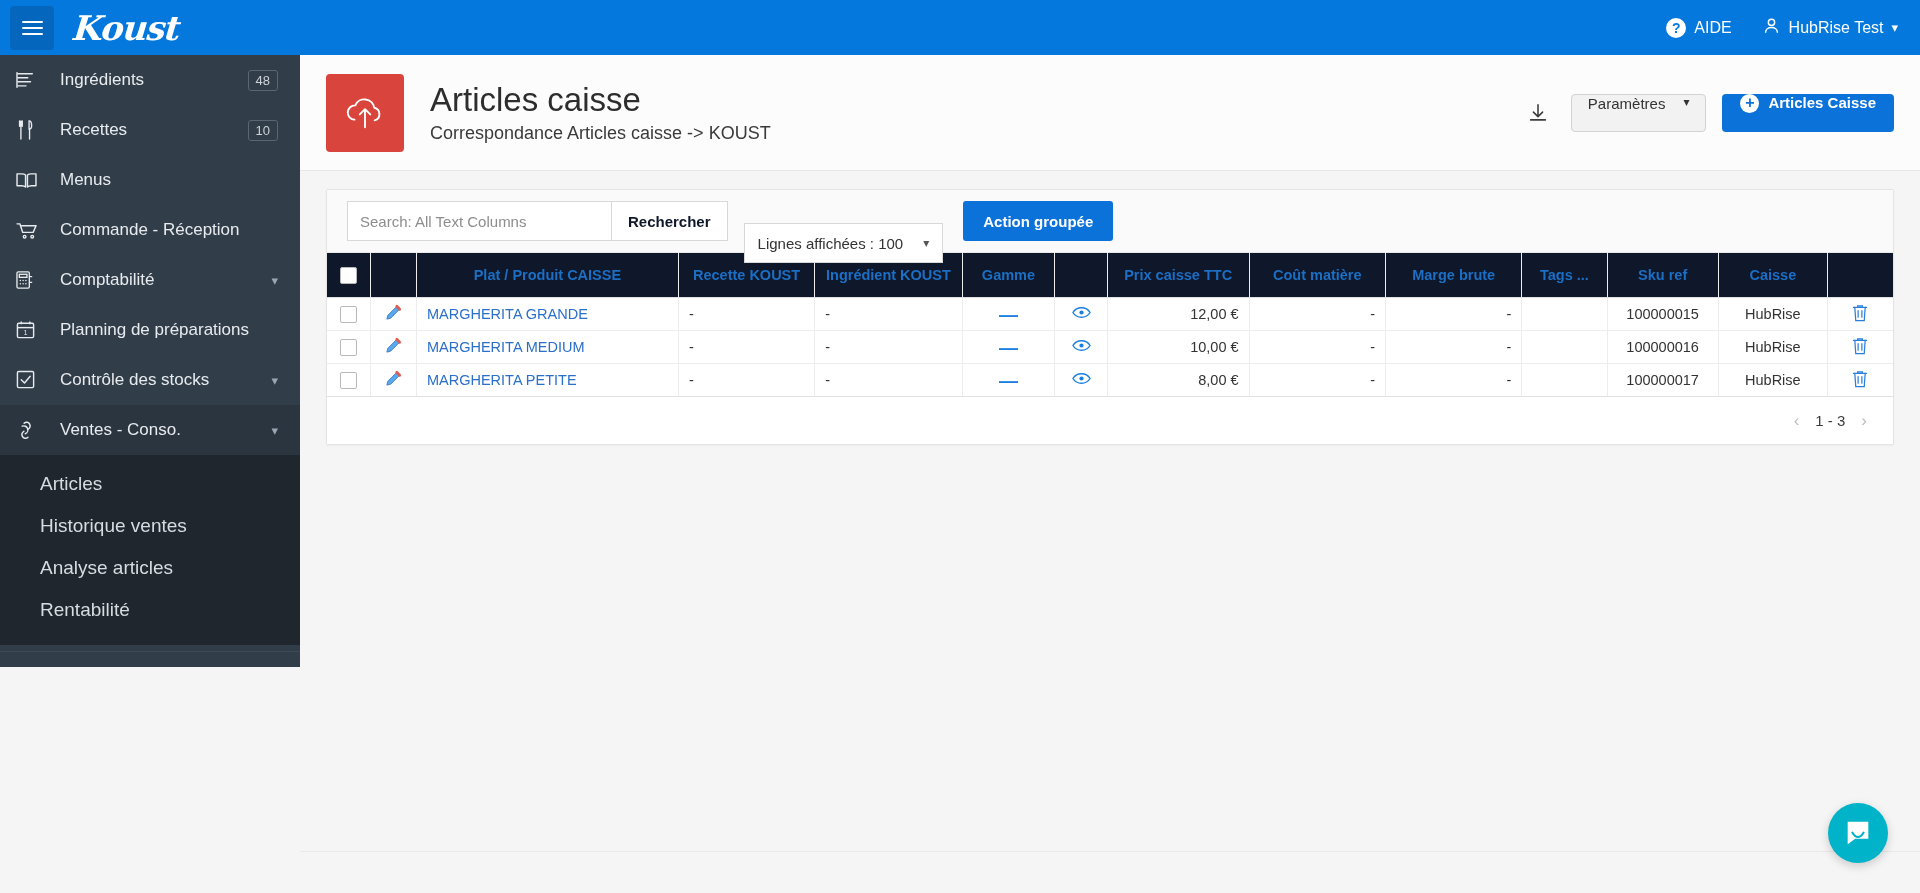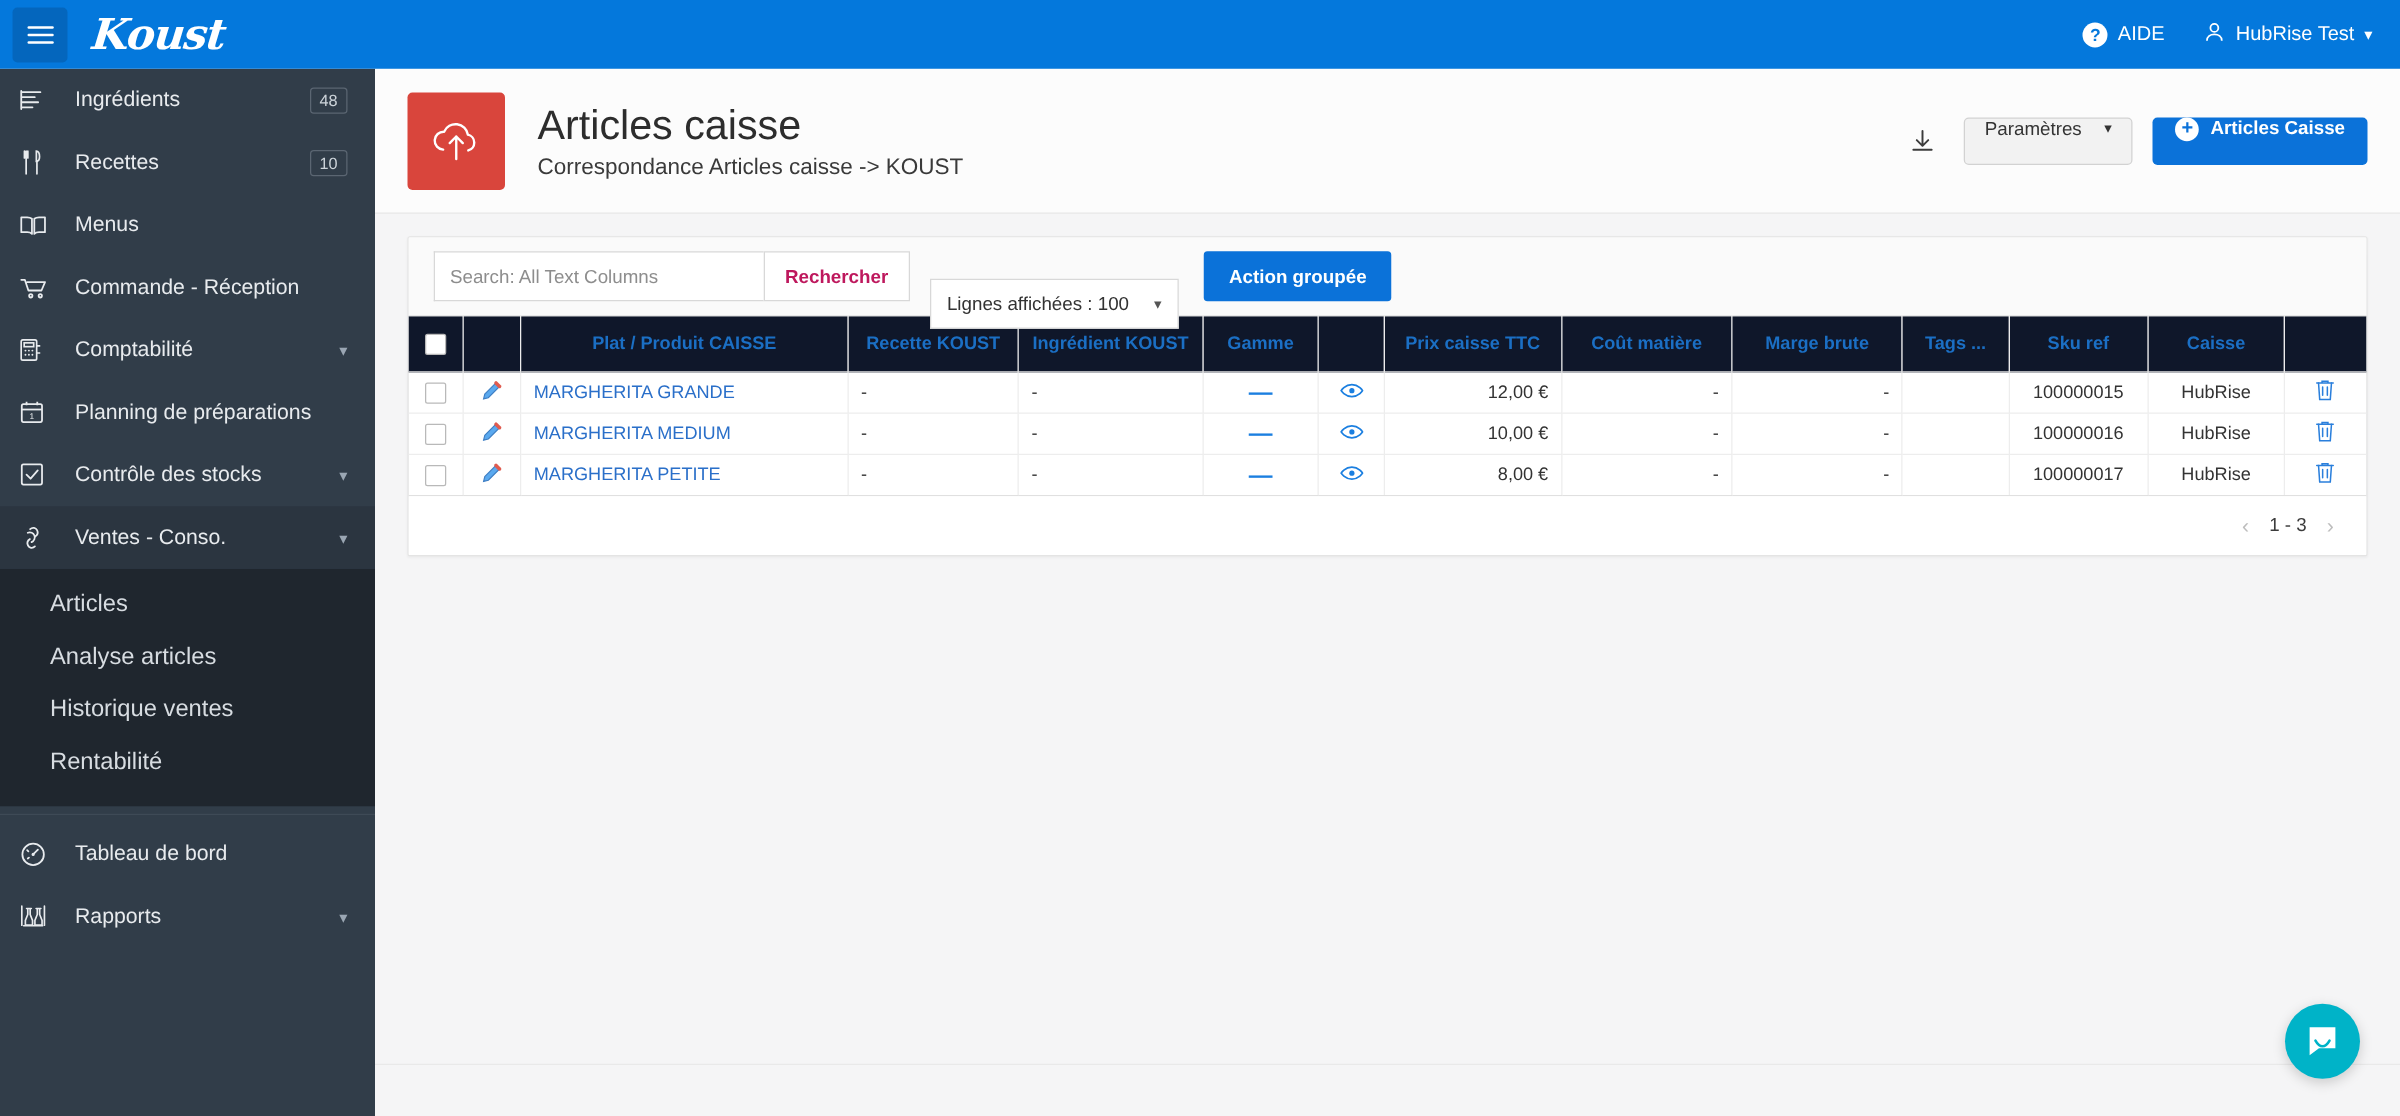--- a/index.html
+++ b/index.html
@@ -49,21 +49,21 @@
     width: 20px; height: 20px; border-radius: 50%;
     background: #fff; color: #0478dc;
     font-size: 14px; font-weight: bold;
     display:flex; align-items:center; justify-content:center;
     line-height:1;
   }
 
   
   #sidebar {
     position: absolute; top: 55px; left: 0;
-    width: 300px; height: 838px;
+    width: 300px; height: 612px;
     background: #313d49;
     overflow: hidden;
     z-index: 30;
   }
   .nav-item {
     height: 50px;
     display: flex; align-items: center;
     padding: 0 22px 0 16px;
     color: #e8ebee;
     font-size: 17px;
@@ -162,21 +162,21 @@
     width: 264px; height: 40px;
     border: 1px solid #d8d8d8; border-right: none;
     background: #fff; padding: 0 12px; font-size: 15px;
     color: #333; outline: none;
     font-family: "Liberation Sans", sans-serif;
   }
   #search-input::placeholder { color: #8d8d8d; }
   #search-btn {
     height: 40px; padding: 0 16px;
     border: 1px solid #d8d8d8; background: #fff;
-    font-size: 15px; font-weight: bold; color: #be185d;
+    font-size: 15px; font-weight: bold; color: #0f172a;
     cursor: pointer;
     font-family: "Liberation Sans", sans-serif;
   }
   #rows-select {
     margin-left: 16px;
     height: 40px; min-width: 186px;
     border: 1px solid #d8d8d8; background: #fff;
     display: flex; align-items: center; justify-content: space-between;
     padding: 0 13px; font-size: 15px; color: #333; cursor: pointer; gap: 20px; margin-top: 44px;
   }
@@ -371,24 +371,24 @@
     </span>
     <span class="nav-label">Ventes - Conso.</span>
     <span class="nav-chev">▾</span>
   </div>
 
   <div class="submenu">
     <div class="submenu-item">
       <span>Articles</span>
     </div>
     <div class="submenu-item">
+      <span>Historique ventes</span>
+    </div>
+    <div class="submenu-item">
       <span>Analyse articles</span>
-    </div>
-    <div class="submenu-item">
-      <span>Historique ventes</span>
     </div>
     <div class="submenu-item">
       <span>Rentabilité</span>
     </div>
   </div>
 
   <div class="nav-sep"></div>
 
   <div class="nav-item">
     <span class="nav-ico">

